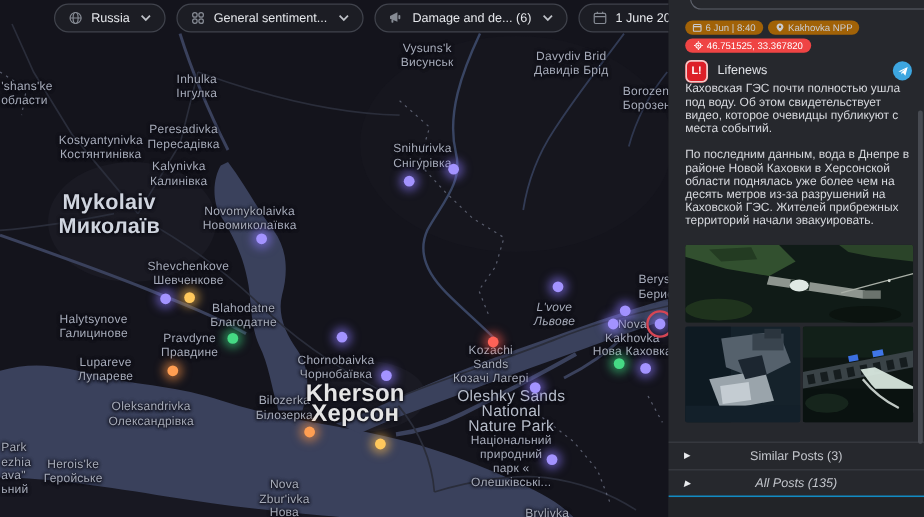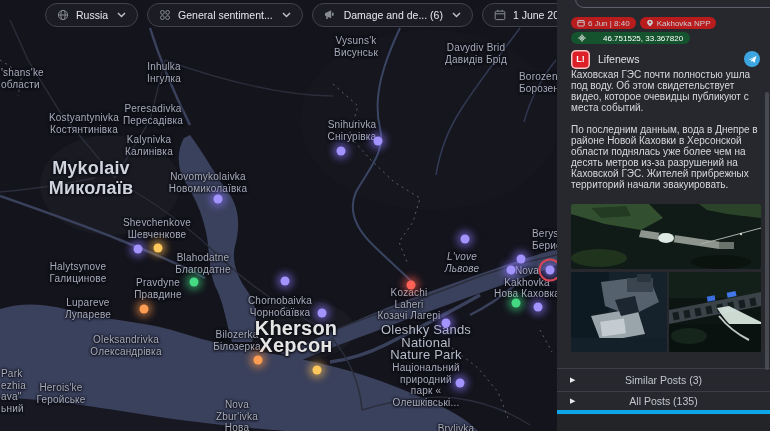--- a/index.html
+++ b/index.html
@@ -25,37 +25,37 @@
   .pill { display:flex; align-items:center; gap:7px; height:24px; padding:0 11px; border-radius:13px;
     background:rgba(28,30,37,.95); border:1px solid #40434c; color:#e5e7eb; font-size:10.5px; cursor:pointer; white-space:nowrap; }
   .pill svg.ic { opacity:.75; flex:none; }
   .pill .chev { margin-left:2px; opacity:.9; }
 
   
   #panel { position:absolute; left:557px; top:0; width:213px; height:431px; background:#26282d; overflow:hidden; }
   .search-remnant { position:absolute; left:18px; top:-14px; width:230px; height:22px; border:1px solid #5d616b; border-radius:9px; }
   .meta-row { position:absolute; left:14px; top:17px; display:flex; gap:4px; }
   .meta-pill { display:flex; align-items:center; gap:3px; height:12px; padding:0 6px; border-radius:6px;
-    background:#b91c1c; color:#c9ccd3; font-size:8px; white-space:nowrap; }
-  .coord-pill { position:absolute; left:14px; top:32px; display:inline-flex; align-items:center; gap:17px; height:12px;
-    padding:0 7px; border-radius:6px; background:#14532d; color:#ffffff; font-size:8px; cursor:pointer; white-space:nowrap; }
+    background:#a16207; color:#c9ccd3; font-size:8px; white-space:nowrap; }
+  .coord-pill { position:absolute; left:14px; top:32px; display:inline-flex; align-items:center; gap:3px; height:12px;
+    padding:0 7px; border-radius:6px; background:#ef4444; color:#ffffff; font-size:8px; cursor:pointer; white-space:nowrap; }
   .source-row { position:absolute; left:14px; top:48px; right:10px; height:22px; display:flex; align-items:center; }
   .ln-logo { width:19px; height:19px; border-radius:5px; background:#dd1f28; color:#fff; font-weight:bold; font-size:9px;
     display:flex; align-items:center; justify-content:center; box-shadow:inset 0 0 0 1.5px #f3c9c9; flex:none; }
   .src-name { margin-left:8px; font-size:10.5px; color:#dfe1e6; }
   .tg { margin-left:auto; width:16px; height:16px; border-radius:50%; background:#3da6e0; display:flex; align-items:center; justify-content:center; cursor:pointer; flex:none; }
   .post-text { position:absolute; left:14px; width:188px; font-size:10px; line-height:10.9px; color:#d6d8dd; }
   #para1 { top:70px; } #para2 { top:125px; }
   .media { position:absolute; left:14px; top:204px; width:190px; }
   .media svg { display:block; border-radius:2px; cursor:pointer; }
   .media-row { display:flex; gap:2px; margin-top:3px; }
   .panel-buttons { position:absolute; left:0; right:0; top:368px; }
   .pbtn { position:relative; width:100%; height:23px; background:none; border:none; border-top:1px solid #3b3e44;
     color:#c2c5cb; font-size:10.5px; font-family:"Liberation Sans",sans-serif; cursor:pointer; display:flex; align-items:center; justify-content:center; }
-  .pbtn:last-child { border-bottom:4px solid #0ea5e9; }
+  .pbtn:last-child { border-bottom:1px solid #0ea5e9;font-style:italic; }
   .pbtn .tri { position:absolute; left:13px; font-size:7px; color:#e9ebee; }
   .scrollbar { position:absolute; right:1px; top:92px; width:4px; height:278px; border-radius:2px; background:#53565e; opacity:.75; }
   .panel-footer { position:absolute; left:0; right:0; top:415px; height:16px; background:#222428; }
 </style>
 </head>
 <body>
 
 <div id="app">
 
   <div id="map">
@@ -190,21 +190,21 @@
           <div>ava"</div>
           <div>ьний</div>
         </div>
         <div class="map-label" style="left: 237px; top: 399px;">
           <div>Nova</div>
           <div>Zbur'ivka</div>
           <div>Нова</div>
         </div>
         <div class="map-label" style="left: 409px; top: 287px;">
           <div>Kozachi</div>
-          <div>Laheri</div>
+          <div>Sands</div>
           <div>Козачі Лагері</div>
         </div>
         <div class="map-label park-en" style="left: 426px; top: 324px;">
           <div>Oleshky Sands</div>
           <div>National</div>
           <div>Nature Park</div>
         </div>
         <div class="map-label" style="left: 426px; top: 362px;">
           <div>Національний</div>
           <div>природний</div>

